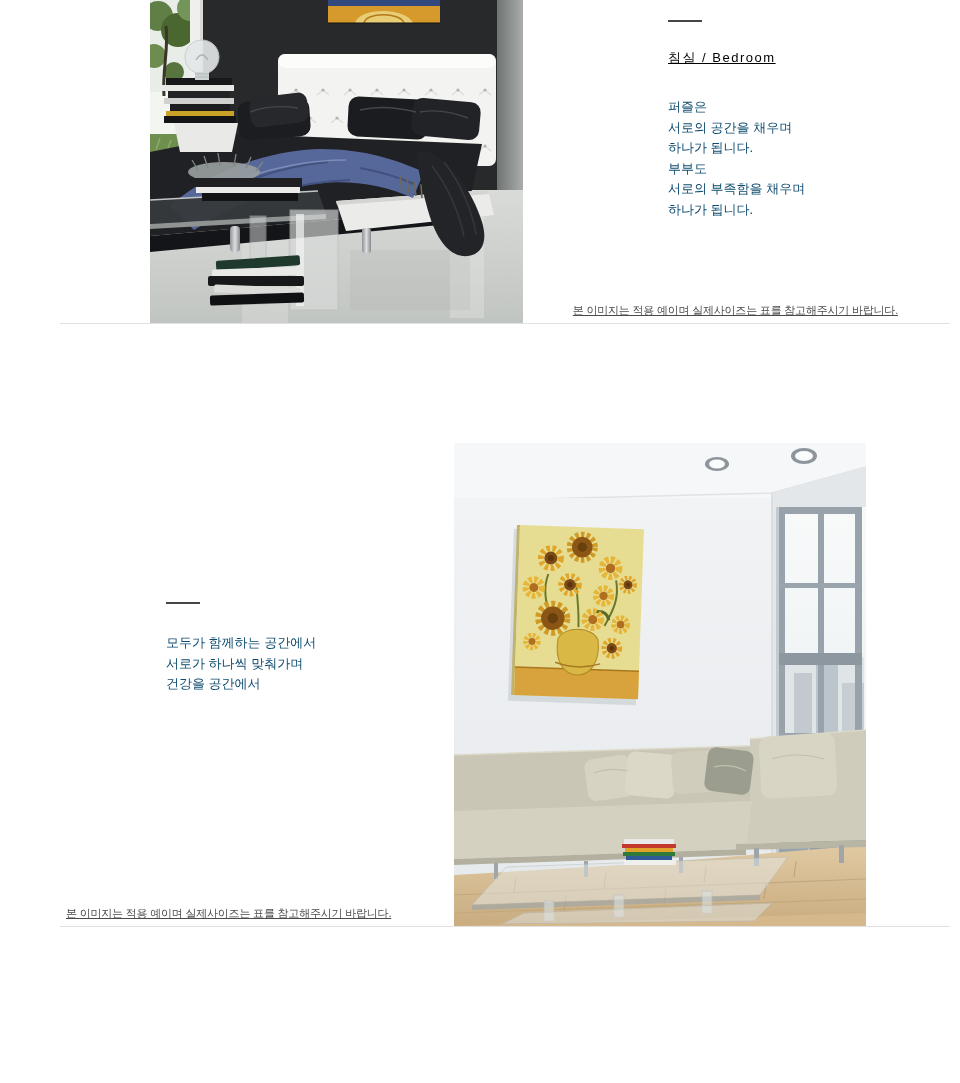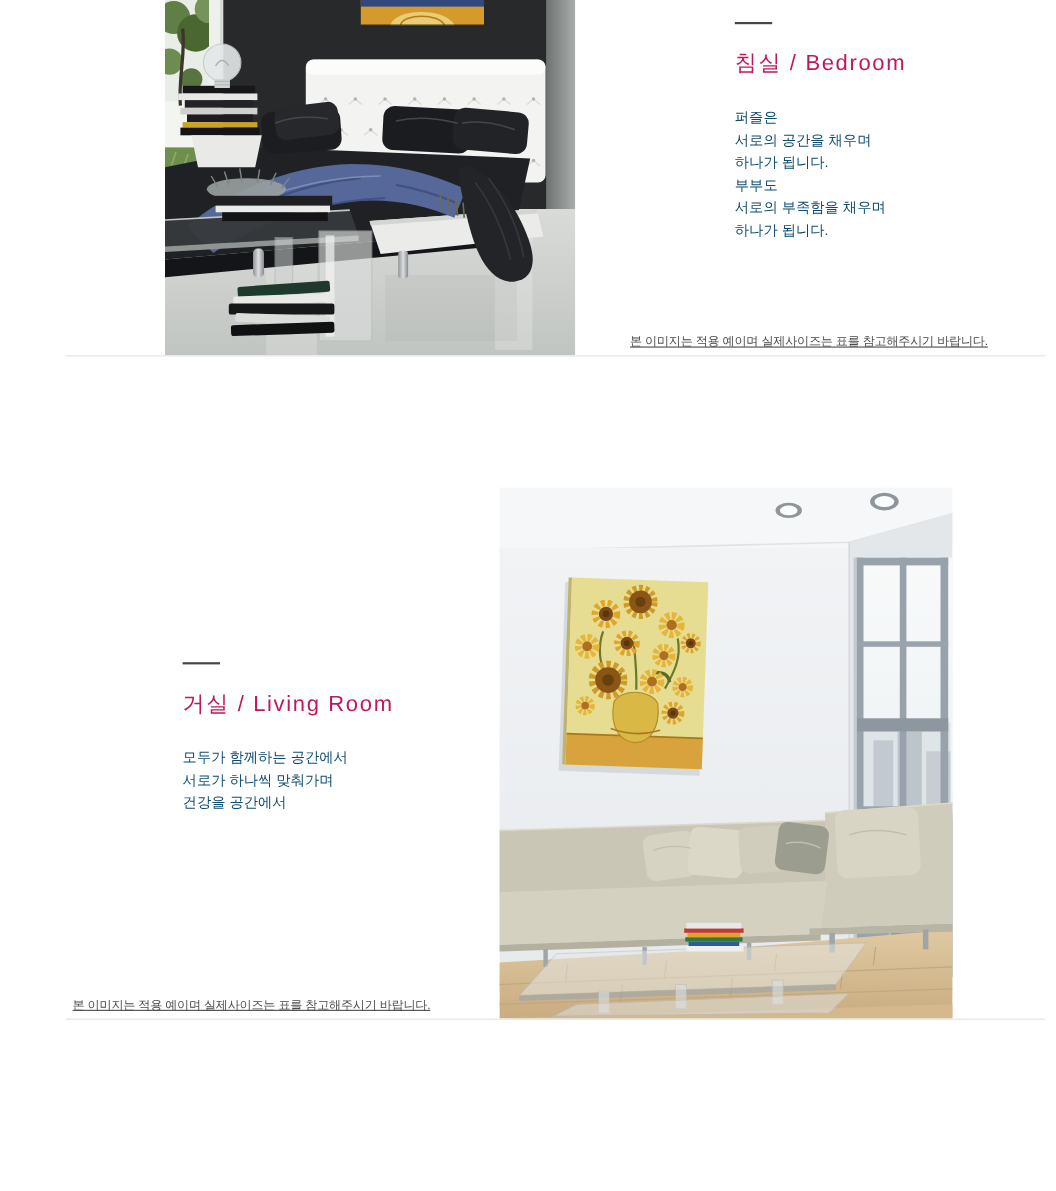--- a/index.html
+++ b/index.html
@@ -9,22 +9,22 @@
 
   .photo { position:absolute; display:block; }
   #bedroomPhoto { left:150px; top:0; width:373px; height:323px; }
   #livingPhoto  { left:454px; top:443px; width:412px; height:483px; }
 
   .text-block { position:absolute; }
   #bedroomText { left:668px; top:20px; width:260px; }
   #livingText  { left:166px; top:602px; width:280px; }
 
   .dash { width:34px; height:2px; background:#454545; }
-  .section-title { margin:26px 0 0 0; font-size:20px; line-height:20px; font-weight:500;
-                   color:#be185d; letter-spacing:1.5px; }
+  .section-title { margin:26px 0 0 0; font-size:13px; line-height:20px; font-weight:500;
+                   color:#000000; letter-spacing:1.5px;text-decoration:underline; }
   .body-lines { margin-top:29px; }
   .body-line { margin:0; font-size:13px; line-height:20.5px; color:#0c4a6e; }
 
   .disclaimer { position:absolute; font-size:11px; color:#4a4a4a; letter-spacing:-0.2px;text-decoration:underline; }
   #disclaimer1 { right:62px; top:303px; }
   #disclaimer2 { left:66px;  top:906px; }
 
   .divider { position:absolute; left:60px; width:890px; height:1px; background:#e1e1e1; }
   #divider1 { top:323px; }
   #divider2 { top:926px; }
@@ -357,21 +357,20 @@
           <rect x="169" y="409" width="52" height="4" fill="#2f7a3a"></rect>
           <rect x="171" y="405" width="48" height="4" fill="#e0a32a"></rect>
           <rect x="168" y="401" width="54" height="4" fill="#c4392e"></rect>
           <rect x="170" y="396" width="50" height="5" fill="#e8e8e8"></rect>
         </g>
       </g>
     </svg>
 
     <div class="text-block" id="livingText">
       <div class="dash"></div>
-      <h2 class="section-title">거실 / Living Room</h2>
       <div class="body-lines">
         <p class="body-line">모두가 함께하는 공간에서</p>
         <p class="body-line">서로가 하나씩 맞춰가며</p>
         <p class="body-line">건강을 공간에서</p>
       </div>
     </div>
 
     <div class="disclaimer" id="disclaimer2">본 이미지는 적용 예이며 실제사이즈는 표를 참고해주시기 바랍니다.</div>
     <div class="divider" id="divider2"></div>
   </div>

